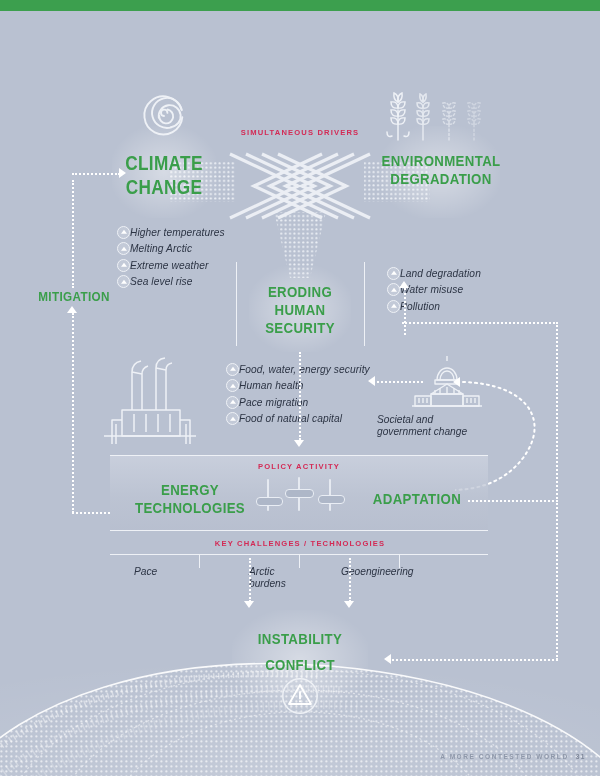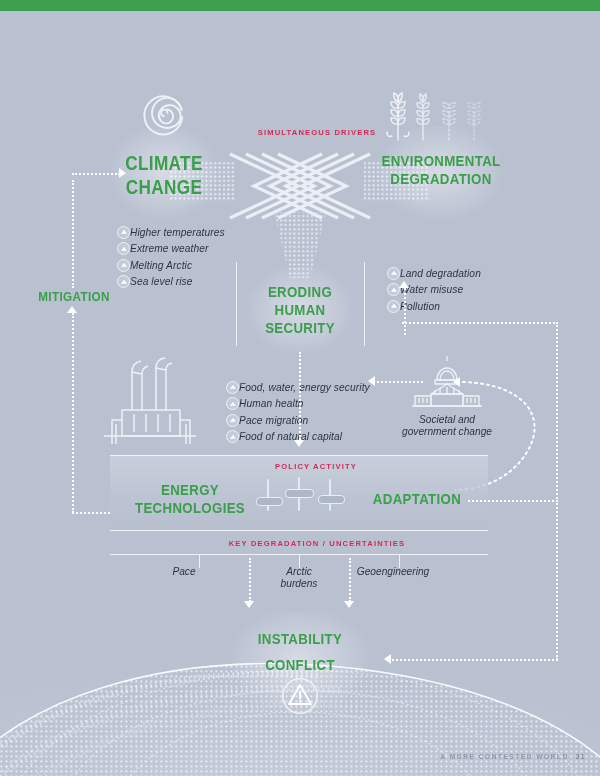--- a/index.html
+++ b/index.html
@@ -26,21 +26,20 @@
     transform:scaleX(.86);
     transform-origin:center center;
   }
   .pinklabel{
     color:#d32a55;
     font-size:7.6px;
     font-weight:bold;
     letter-spacing:1.15px;
     text-align:center;
     white-space:nowrap;
-    margin-left:17px;
   }
   .bullets{font-family:"Liberation Serif",serif;}
   .bullet{
     display:flex;align-items:center;
     height:16.5px;
   }
   .bullet .txt{
     font-family:"Liberation Sans",sans-serif;
     font-style:italic;
     font-size:10.2px;
@@ -58,21 +57,21 @@
     content:"";position:absolute;left:50%;top:50%;
     transform:translate(-50%,-55%);
     width:0;height:0;
     border-left:3.1px solid transparent;
     border-right:3.1px solid transparent;
     border-bottom:4.4px solid #ffffff;
   }
   .cap{
     font-family:"Liberation Sans",sans-serif;
     font-style:italic;font-size:10.2px;color:#2c3444;
-    text-align:center;line-height:1.22;white-space:nowrap;
+    line-height:1.22;white-space:nowrap;
   }
 
   
   .glow{
     position:absolute;
     background:radial-gradient(ellipse at center, rgba(255,255,255,.42) 0%, rgba(255,255,255,.16) 48%, rgba(255,255,255,0) 76%);
     pointer-events:none;
   }
 
   
@@ -208,25 +207,25 @@
     <div>CLIMATE</div>
     <div>CHANGE</div>
   </div>
   <div class="bullets abs" style="left:117px;top:224px;">
     <div class="bullet">
       <span class="bdot"></span>
       <span class="txt">Higher temperatures</span>
     </div>
     <div class="bullet">
       <span class="bdot"></span>
+      <span class="txt">Melting Arctic</span>
+    </div>
+    <div class="bullet">
+      <span class="bdot"></span>
       <span class="txt">Extreme weather</span>
-    </div>
-    <div class="bullet">
-      <span class="bdot"></span>
-      <span class="txt">Melting Arctic</span>
     </div>
     <div class="bullet">
       <span class="bdot"></span>
       <span class="txt">Sea level rise</span>
     </div>
   </div>
 
   <div class="glow" style="left:380px;top:126px;width:120px;height:92px;"></div>
   <svg class="abs" style="left:386px;top:84px;width:108px;height:60px;" viewBox="0 0 108 60">
     <g fill="none" stroke="#eef1f6" stroke-width="1.5" stroke-linecap="round">
@@ -296,21 +295,21 @@
   <div class="pinklabel abs" style="left:220px;top:128px;width:160px;">SIMULTANEOUS DRIVERS</div>
 
   <div class="glow" style="left:249px;top:266px;width:102px;height:86px;"></div>
   <div class="solid-v" style="left:236px;top:262px;height:84px;"></div>
   <div class="solid-v" style="left:364px;top:262px;height:84px;"></div>
   <div class="hdg abs" style="left:244px;top:283px;width:112px;font-size:15.4px;">
     <div>ERODING</div>
     <div>HUMAN</div>
     <div>SECURITY</div>
   </div>
-  <div class="bullets abs" style="left:226px;top:361px;margin-top:18px;">
+  <div class="bullets abs" style="left:226px;top:361px;">
     <div class="bullet">
       <span class="bdot"></span>
       <span class="txt">Food, water, energy security</span>
     </div>
     <div class="bullet">
       <span class="bdot"></span>
       <span class="txt">Human health</span>
     </div>
     <div class="bullet">
       <span class="bdot"></span>
@@ -401,21 +400,21 @@
   <div class="slider" style="left:329px;top:479px;height:32px;"></div>
   <div class="sliderknob" style="left:318px;top:495px;width:25px;"></div>
 
   <div class="dline-h" style="left:468px;top:500px;width:90px;"></div>
   <div class="dline-v" style="left:556px;top:322px;height:180px;"></div>
   <div class="dline-h" style="left:402px;top:322px;width:156px;"></div>
   <div class="dline-v" style="left:556px;top:500px;height:160px;"></div>
   <div class="dline-h" style="left:392px;top:659px;width:166px;"></div>
   <div class="arr-left" style="left:384px;top:654px;"></div>
 
-  <div class="pinklabel abs" style="left:190px;top:539px;width:220px;">KEY DEGRADATION / UNCERTAINTIES</div>
+  <div class="pinklabel abs" style="left:190px;top:539px;width:220px;">KEY CHALLENGES / TECHNOLOGIES</div>
   <div class="solid-h" style="left:110px;top:554px;width:378px;"></div>
   <div class="solid-v" style="left:199px;top:554px;height:14px;"></div>
   <div class="solid-v" style="left:299px;top:554px;height:14px;"></div>
   <div class="solid-v" style="left:399px;top:554px;height:14px;"></div>
 
   <div class="cap abs" style="left:134px;top:566px;width:100px;">
     <div>Pace</div>
   </div>
   <div class="cap abs" style="left:249px;top:566px;width:100px;">
     <div>Arctic</div>

